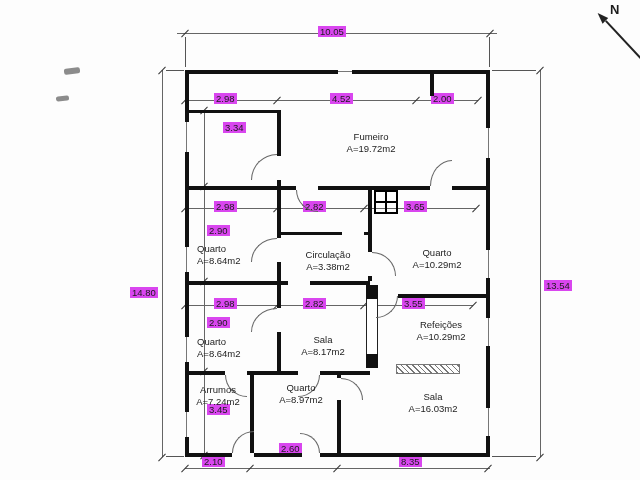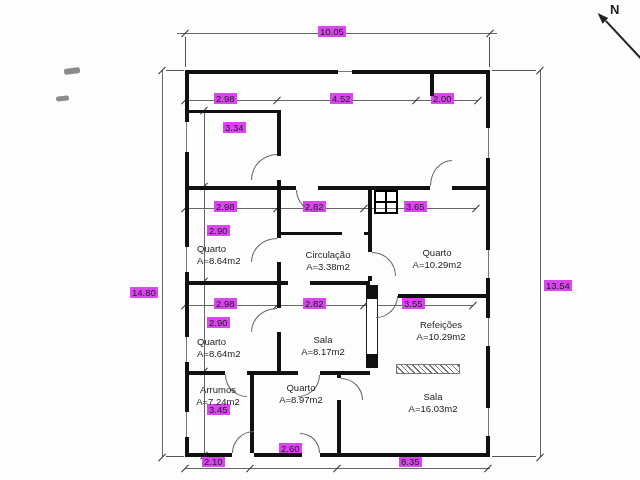--- a/index.html
+++ b/index.html
@@ -180,20 +180,24 @@
   <div class="arc tl" style="left:251px;top:238px;width:26px;height:24px;"></div>
   <div class="arc tr" style="left:372px;top:252px;width:24px;height:24px;"></div>
   <div class="arc tl" style="left:251px;top:308px;width:26px;height:24px;"></div>
   <div class="arc br" style="left:376px;top:296px;width:22px;height:22px;"></div>
   <div class="arc bl" style="left:225px;top:375px;width:22px;height:22px;"></div>
   <div class="arc br" style="left:298px;top:375px;width:22px;height:22px;"></div>
   <div class="arc tl" style="left:232px;top:431px;width:22px;height:22px;"></div>
   <div class="arc tr" style="left:300px;top:433px;width:20px;height:20px;"></div>
   <div class="arc tr" style="left:341px;top:378px;width:22px;height:22px;"></div>
 
+  <div class="room" style="left:332px;top:131px;width:78px;">
+    <span>Fumeiro</span>
+    <span>A=19.72m2</span>
+  </div>
   <div class="room la" style="left:197px;top:243px;width:70px;">
     <span>Quarto</span>
     <span>A=8.64m2</span>
   </div>
   <div class="room" style="left:292px;top:249px;width:72px;">
     <span>Circulação</span>
     <span>A=3.38m2</span>
   </div>
   <div class="room" style="left:401px;top:247px;width:72px;">
     <span>Quarto</span>

